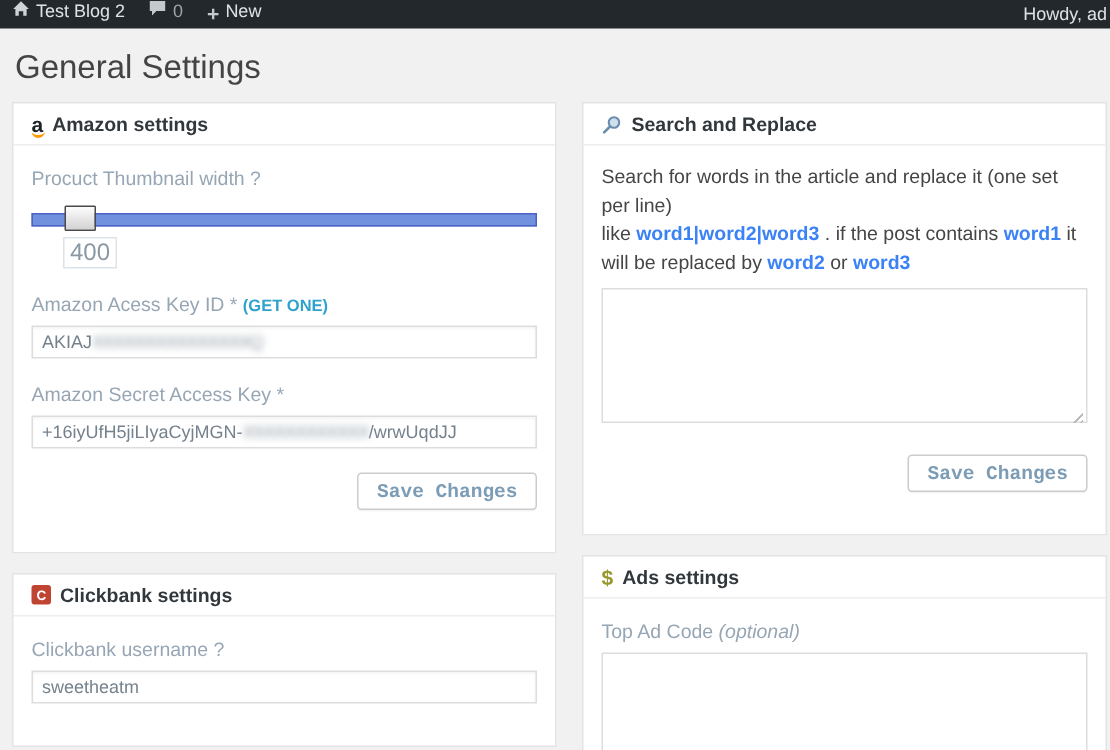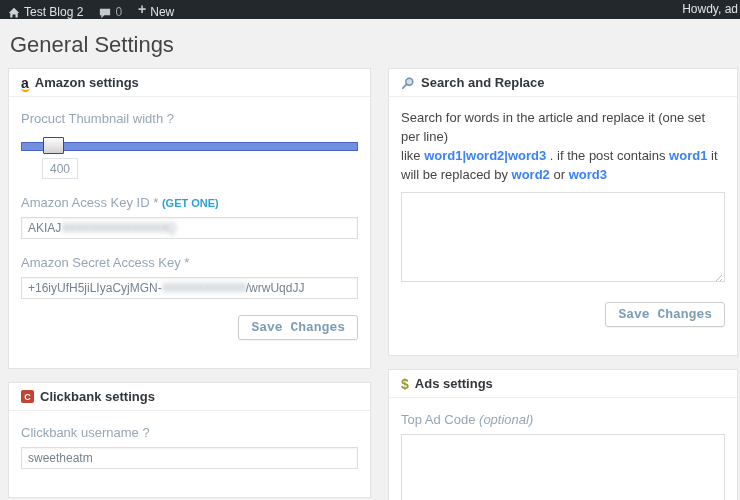--- a/index.html
+++ b/index.html
@@ -2,21 +2,21 @@
 <html><head>
 <meta charset="utf-8">
 <style>
   * { margin:0; padding:0; box-sizing:border-box; }
   body { font-family:"Liberation Sans","DejaVu Sans",sans-serif; background:#f1f1f1; }
   .screen { position:relative; width:740px; height:500px; overflow:hidden; background:#f1f1f1; }
 
   
   .adminbar { position:absolute; top:0; left:0; width:740px; height:19px;
     background:#23282d; color:#eee; font-size:12px; display:flex; align-items:center; }
-  .ab-item { display:flex; align-items:flex-end; gap:4px; padding:0 8px; height:19px; color:#dfe2e5; cursor:pointer; }
+  .ab-item { display:flex; align-items:flex-start; gap:4px; padding:0 8px; height:19px; color:#dfe2e5; cursor:pointer; }
   .ab-count { color:#9ea3a8; }
   .ab-plus { color:#c5c9cd; font-size:14px; font-weight:bold; line-height:19px; }
   .ab-howdy { position:absolute; right:2px; top:0; height:19px; line-height:19px; color:#dfe2e5; white-space:nowrap; }
   .ab-icon svg { display:block; }
 
   
   .page-title { position:absolute; left:10px; top:32px; font-size:22px; font-weight:400; color:#444; }
 
   
   .col-left  { position:absolute; left:8px;  top:68px; width:363px; }
@@ -47,21 +47,21 @@
   input.text-input { display:block; line-height:16px; }
   .masked { filter:blur(2.5px); color:#909aa3; letter-spacing:-1px; }
 
   
   .slider-wrap { position:relative; height:18px; margin-top:12px; }
   .slider-track { position:absolute; left:0; right:0; top:4px; height:9px;
     background:#7191de; border:1px solid #4a63c4; }
   .slider-handle { position:absolute; left:22px; top:-1px; width:21px; height:17px;
     background:linear-gradient(#fdfdfd,#d2d2d2); border:1px solid #4a4a4a; border-radius:1px; cursor:pointer; }
   .slider-value { width:36px; height:21px; margin:2px 0 0 21px; border:1px solid #dde3e8;
-    background:#fff; color:#8a98a4; font-size:12px; display:flex; align-items:center; justify-content:center; }
+    background:#fff; color:#8a98a4; font-size:16px; display:flex; align-items:center; justify-content:center; }
 
   
   .btn-row { margin-top:16px; text-align:right; }
   .btn { background:#fff; border:1px solid #ccc; border-radius:3px; color:#7c9cb5;
     font-size:13px; font-weight:bold; padding:4px 12px; cursor:pointer;
     font-family:Liberation Mono, monospace; box-shadow:0 1px 0 rgba(0,0,0,.04); }
 
   
   .ta-wrap { position:relative; margin-top:2px; }
   textarea { width:100%; height:90px; border:1px solid #ddd; resize:none; background:#fff;

